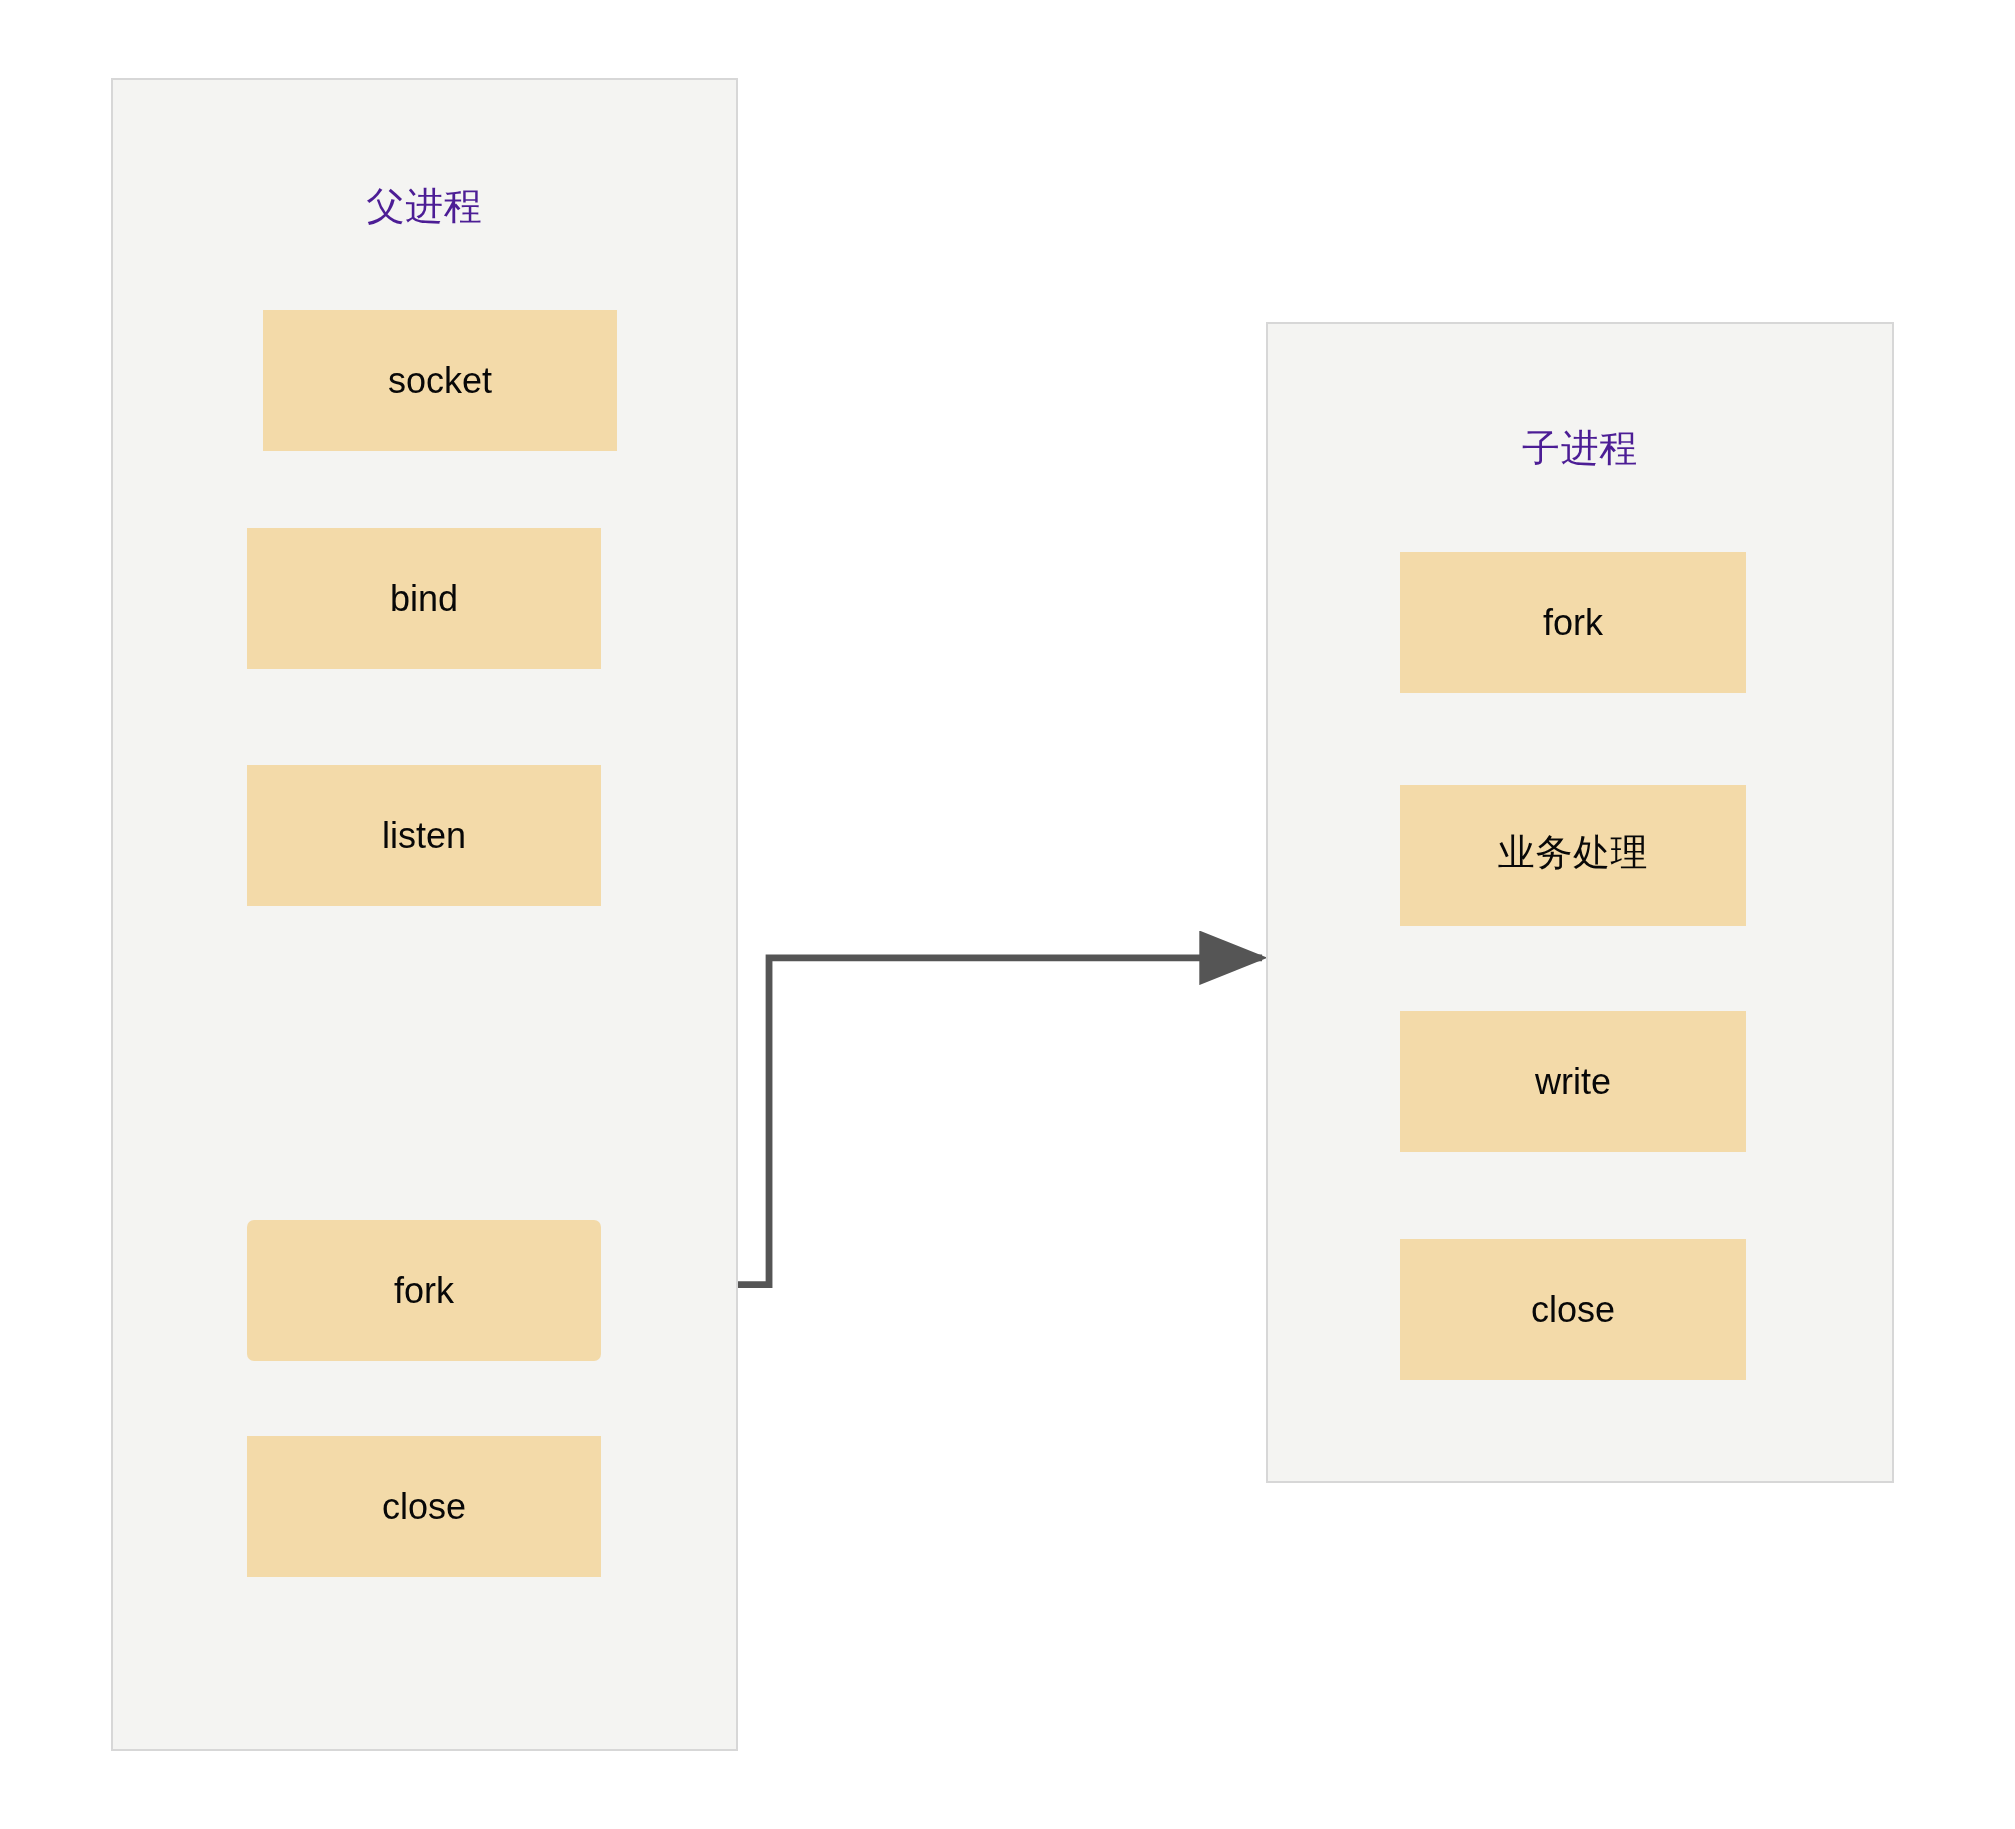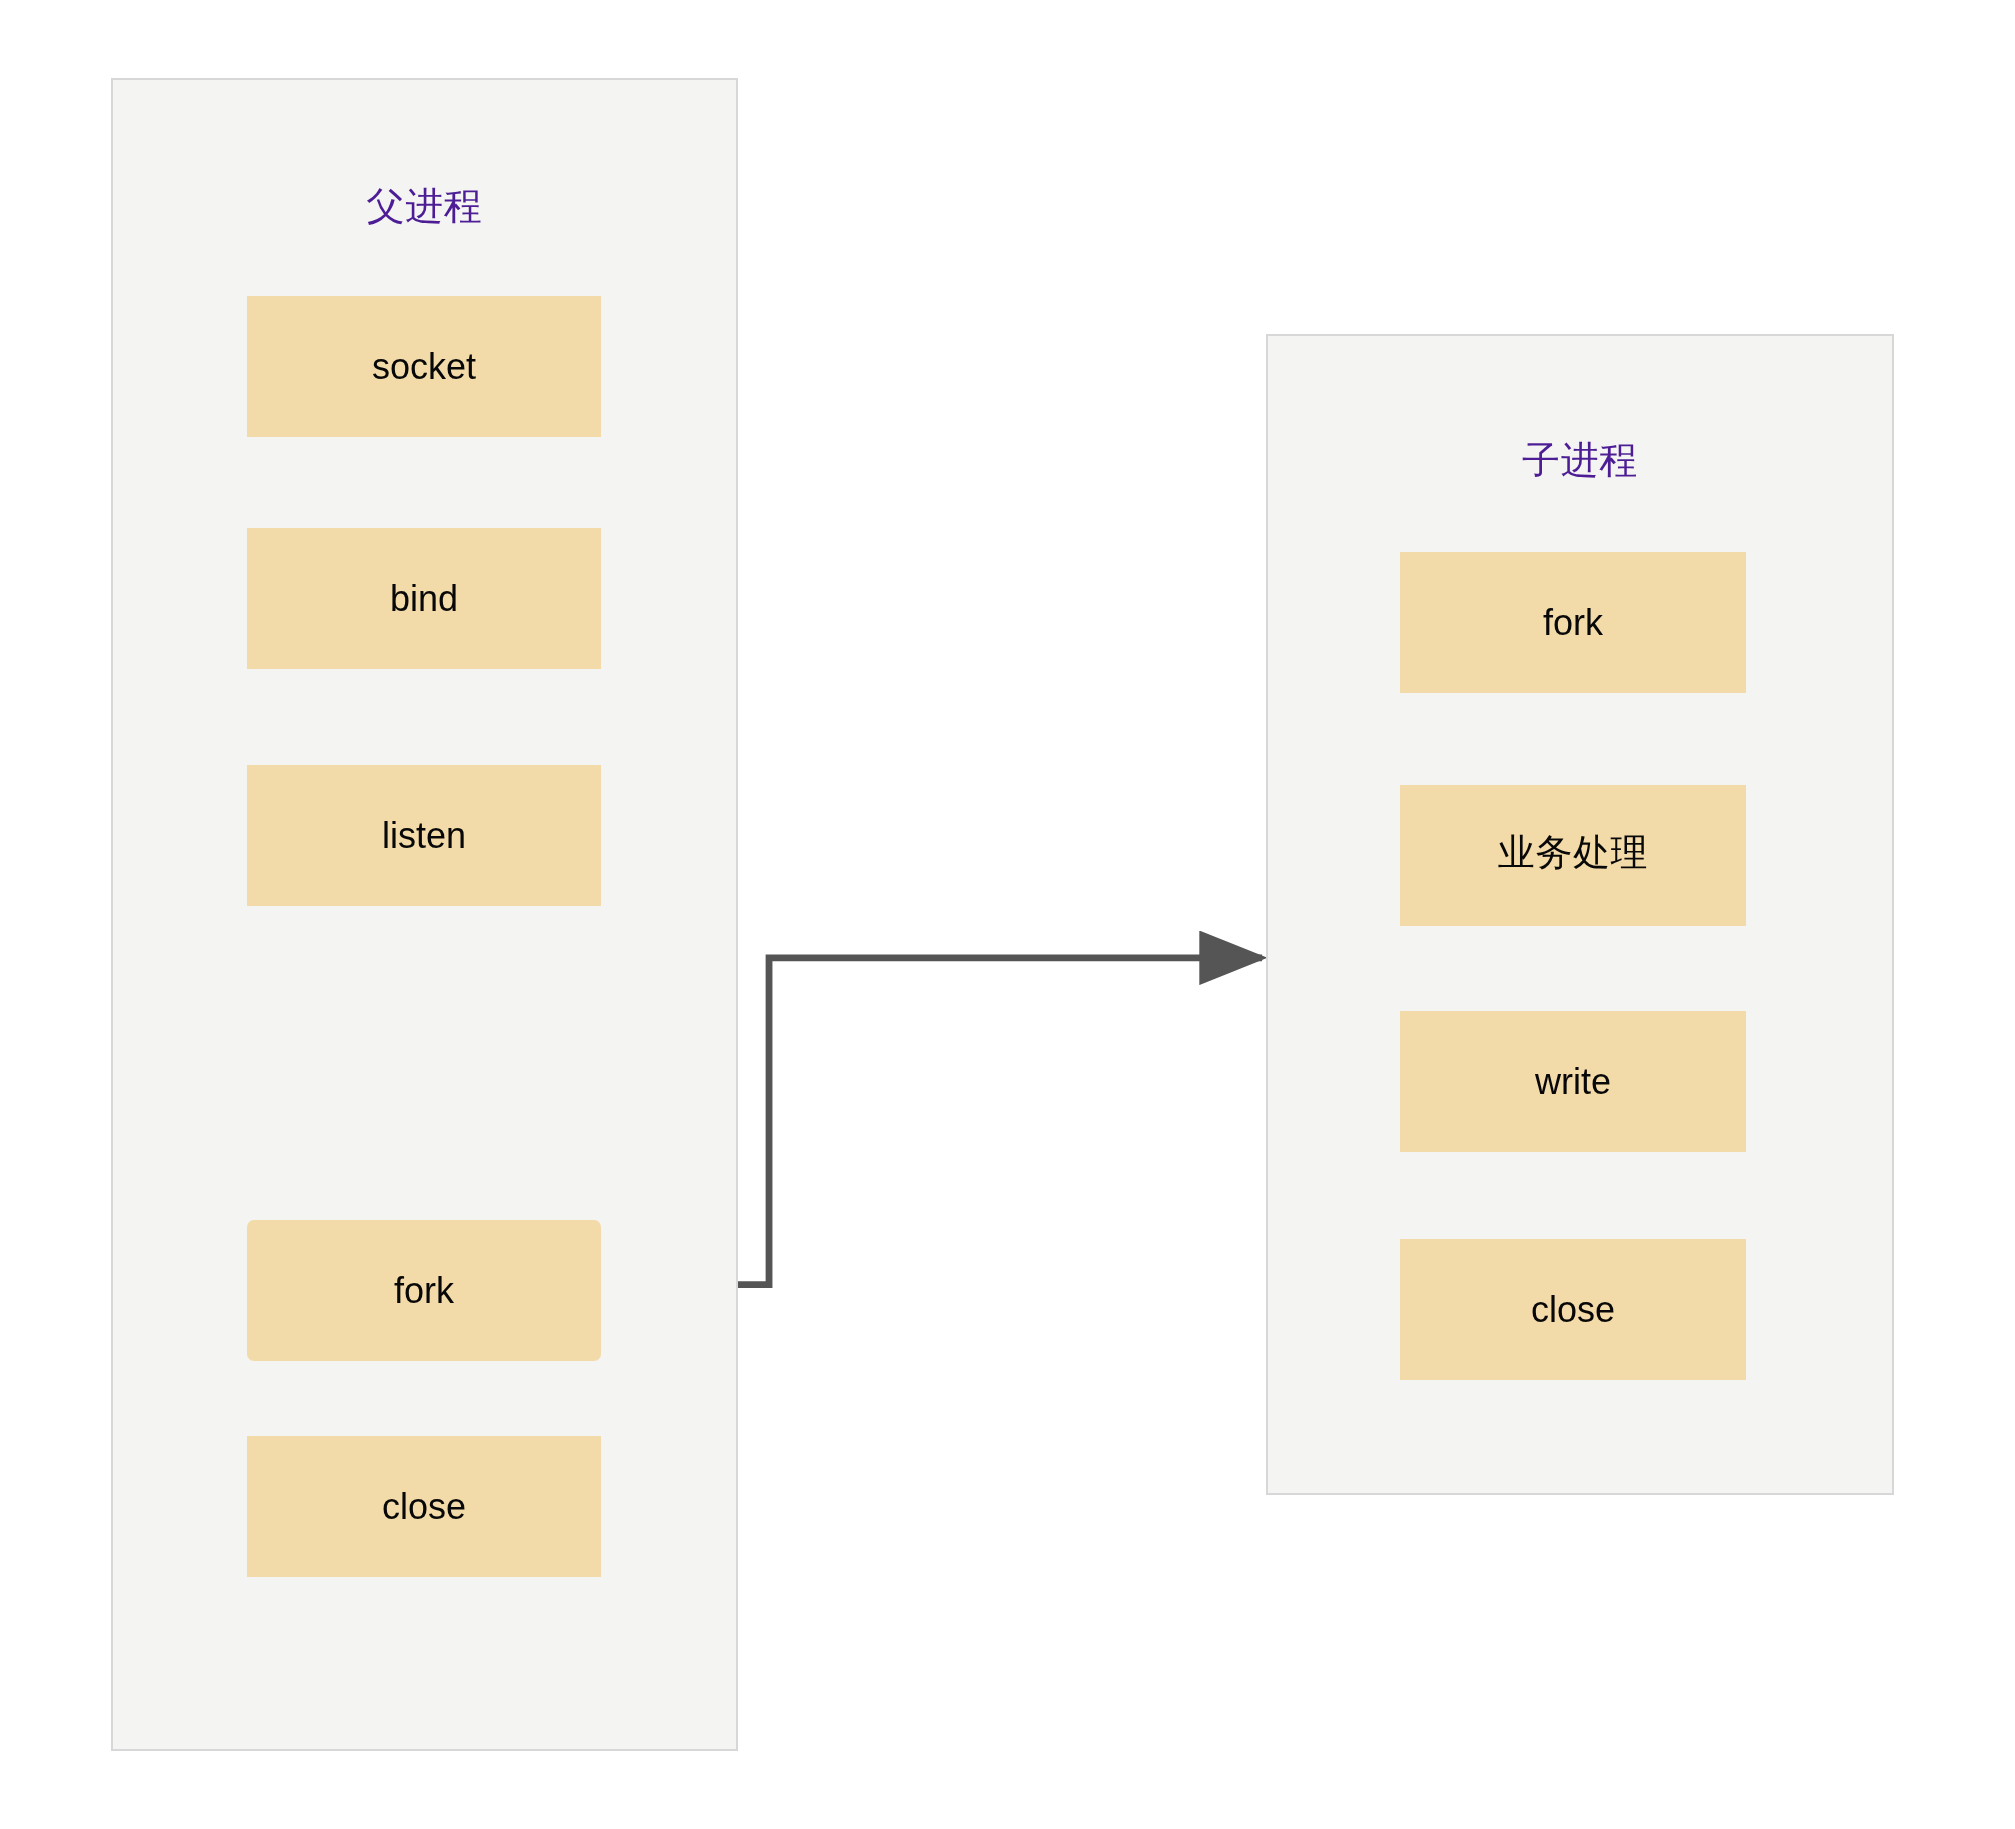--- a/index.html
+++ b/index.html
@@ -26,21 +26,21 @@
     box-sizing: border-box;
   }
   #panel-parent {
     left: 111px;
     top: 78px;
     width: 627px;
     height: 1673px;
   }
   #panel-child {
     left: 1266px;
-    top: 334px;
+    top: 322px;
     width: 628px;
     height: 1161px;
   }
   .panel-title {
     position: absolute;
     width: 100%;
     text-align: center;
     font-size: 38px;
     color: #4c1d95;
     line-height: 1;
@@ -61,21 +61,21 @@
   .node-label {
     font-size: 36px;
     color: #080808;
     line-height: 1;
     white-space: nowrap;
   }
   .node-label.cjk { font-size: 37px; letter-spacing: 0.6px; font-family: Liberation Mono, monospace; }
 
   
   .lnode { left: 247px; width: 354px; height: 141px; }
-  #node-socket { top: 296px; }
+  #node-socket { top: 310px; margin-left: 16px; }
   #node-bind   { top: 528px; }
   #node-listen { top: 765px; align-items: center; }
   #node-accept { top: 987px; }
   #node-fork   { top: 1220px; border-radius: 7px; }
   #node-close-p{ top: 1436px; }
 
   
   .rnode { left: 1400px; width: 346px; height: 141px; }
   #node-read   { top: 552px; }
   #node-biz    { top: 785px; }

